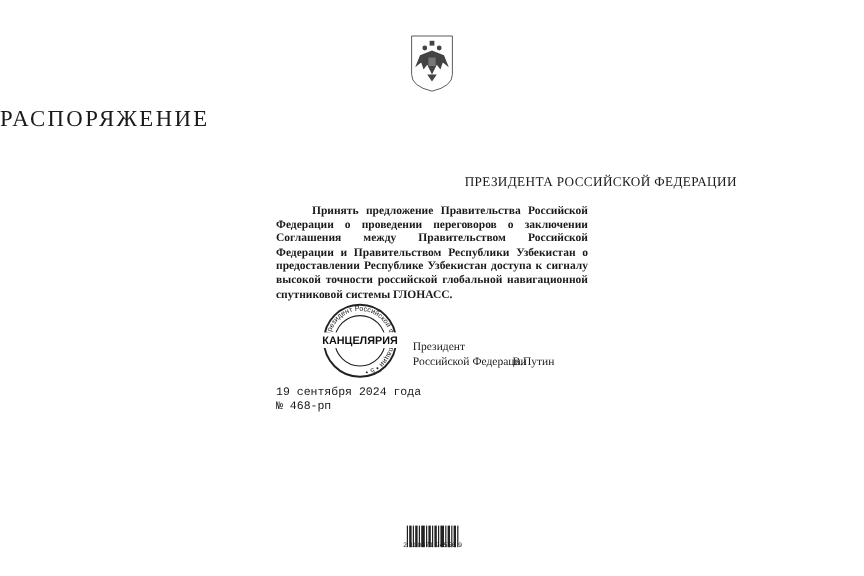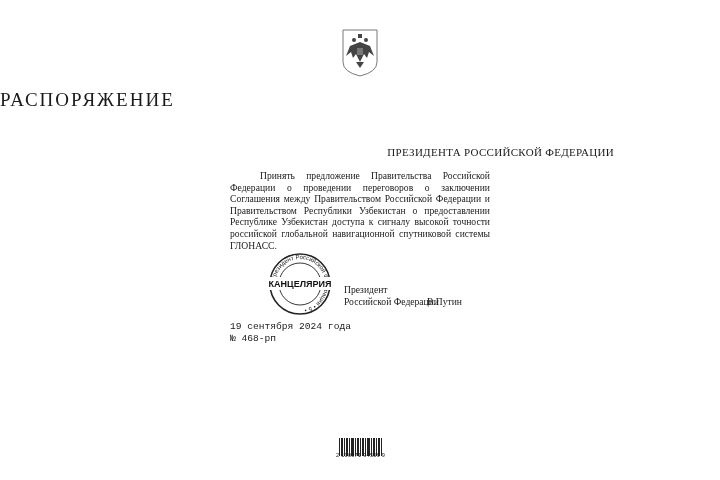--- a/index.html
+++ b/index.html
@@ -5,21 +5,21 @@
   html, body { margin:0; padding:0; }
   body { width:720px; height:480px; background:#ffffff; position:relative; overflow:hidden;
          font-family: "Liberation Serif", "DejaVu Serif", serif; color:#1a1a1a; }
   .emblem { position:absolute; left:341px; top:28px; width:38px; height:50px; }
   .title { position:absolute; left:0; width:708px; top:89px; text-align:left;
            font-size:19px; letter-spacing:2px; font-weight:normal; }
   .subtitle { position:absolute; left:0; width:614px; top:114px; text-align:right;
               font-size:11px; letter-spacing:0.3px;margin-top:32px; }
   .body-text { position:absolute; left:230px; width:260px; top:170px; font-size:9.6px;
                line-height:11.6px; text-align:justify; }
-  .body-text p { margin:0; text-indent:30px; }
+  .body-text p { margin:0; text-indent:30px;font-weight:bold; }
   .stamp { position:absolute; left:263px; top:252px; width:74px; height:64px; }
   .sig-title { position:absolute; left:314px; top:284px; font-size:9.6px; line-height:12px;margin-left:30px; }
   .sig-title .l2 { display:block; }
   .sig-name { position:absolute; left:427px; top:296px; font-size:9.6px; }
   .date { position:absolute; left:230px; top:321px; font-size:9.6px; line-height:12px;font-family:Liberation Mono, monospace; }
   .barcode { position:absolute; left:338px; top:432px; width:46px; height:28px; }
   .barcode-num { position:absolute; left:336px; top:452px; font-size:5.5px;
                  font-family:"Liberation Sans", sans-serif; letter-spacing:0.3px; }
 </style>
 </head>

